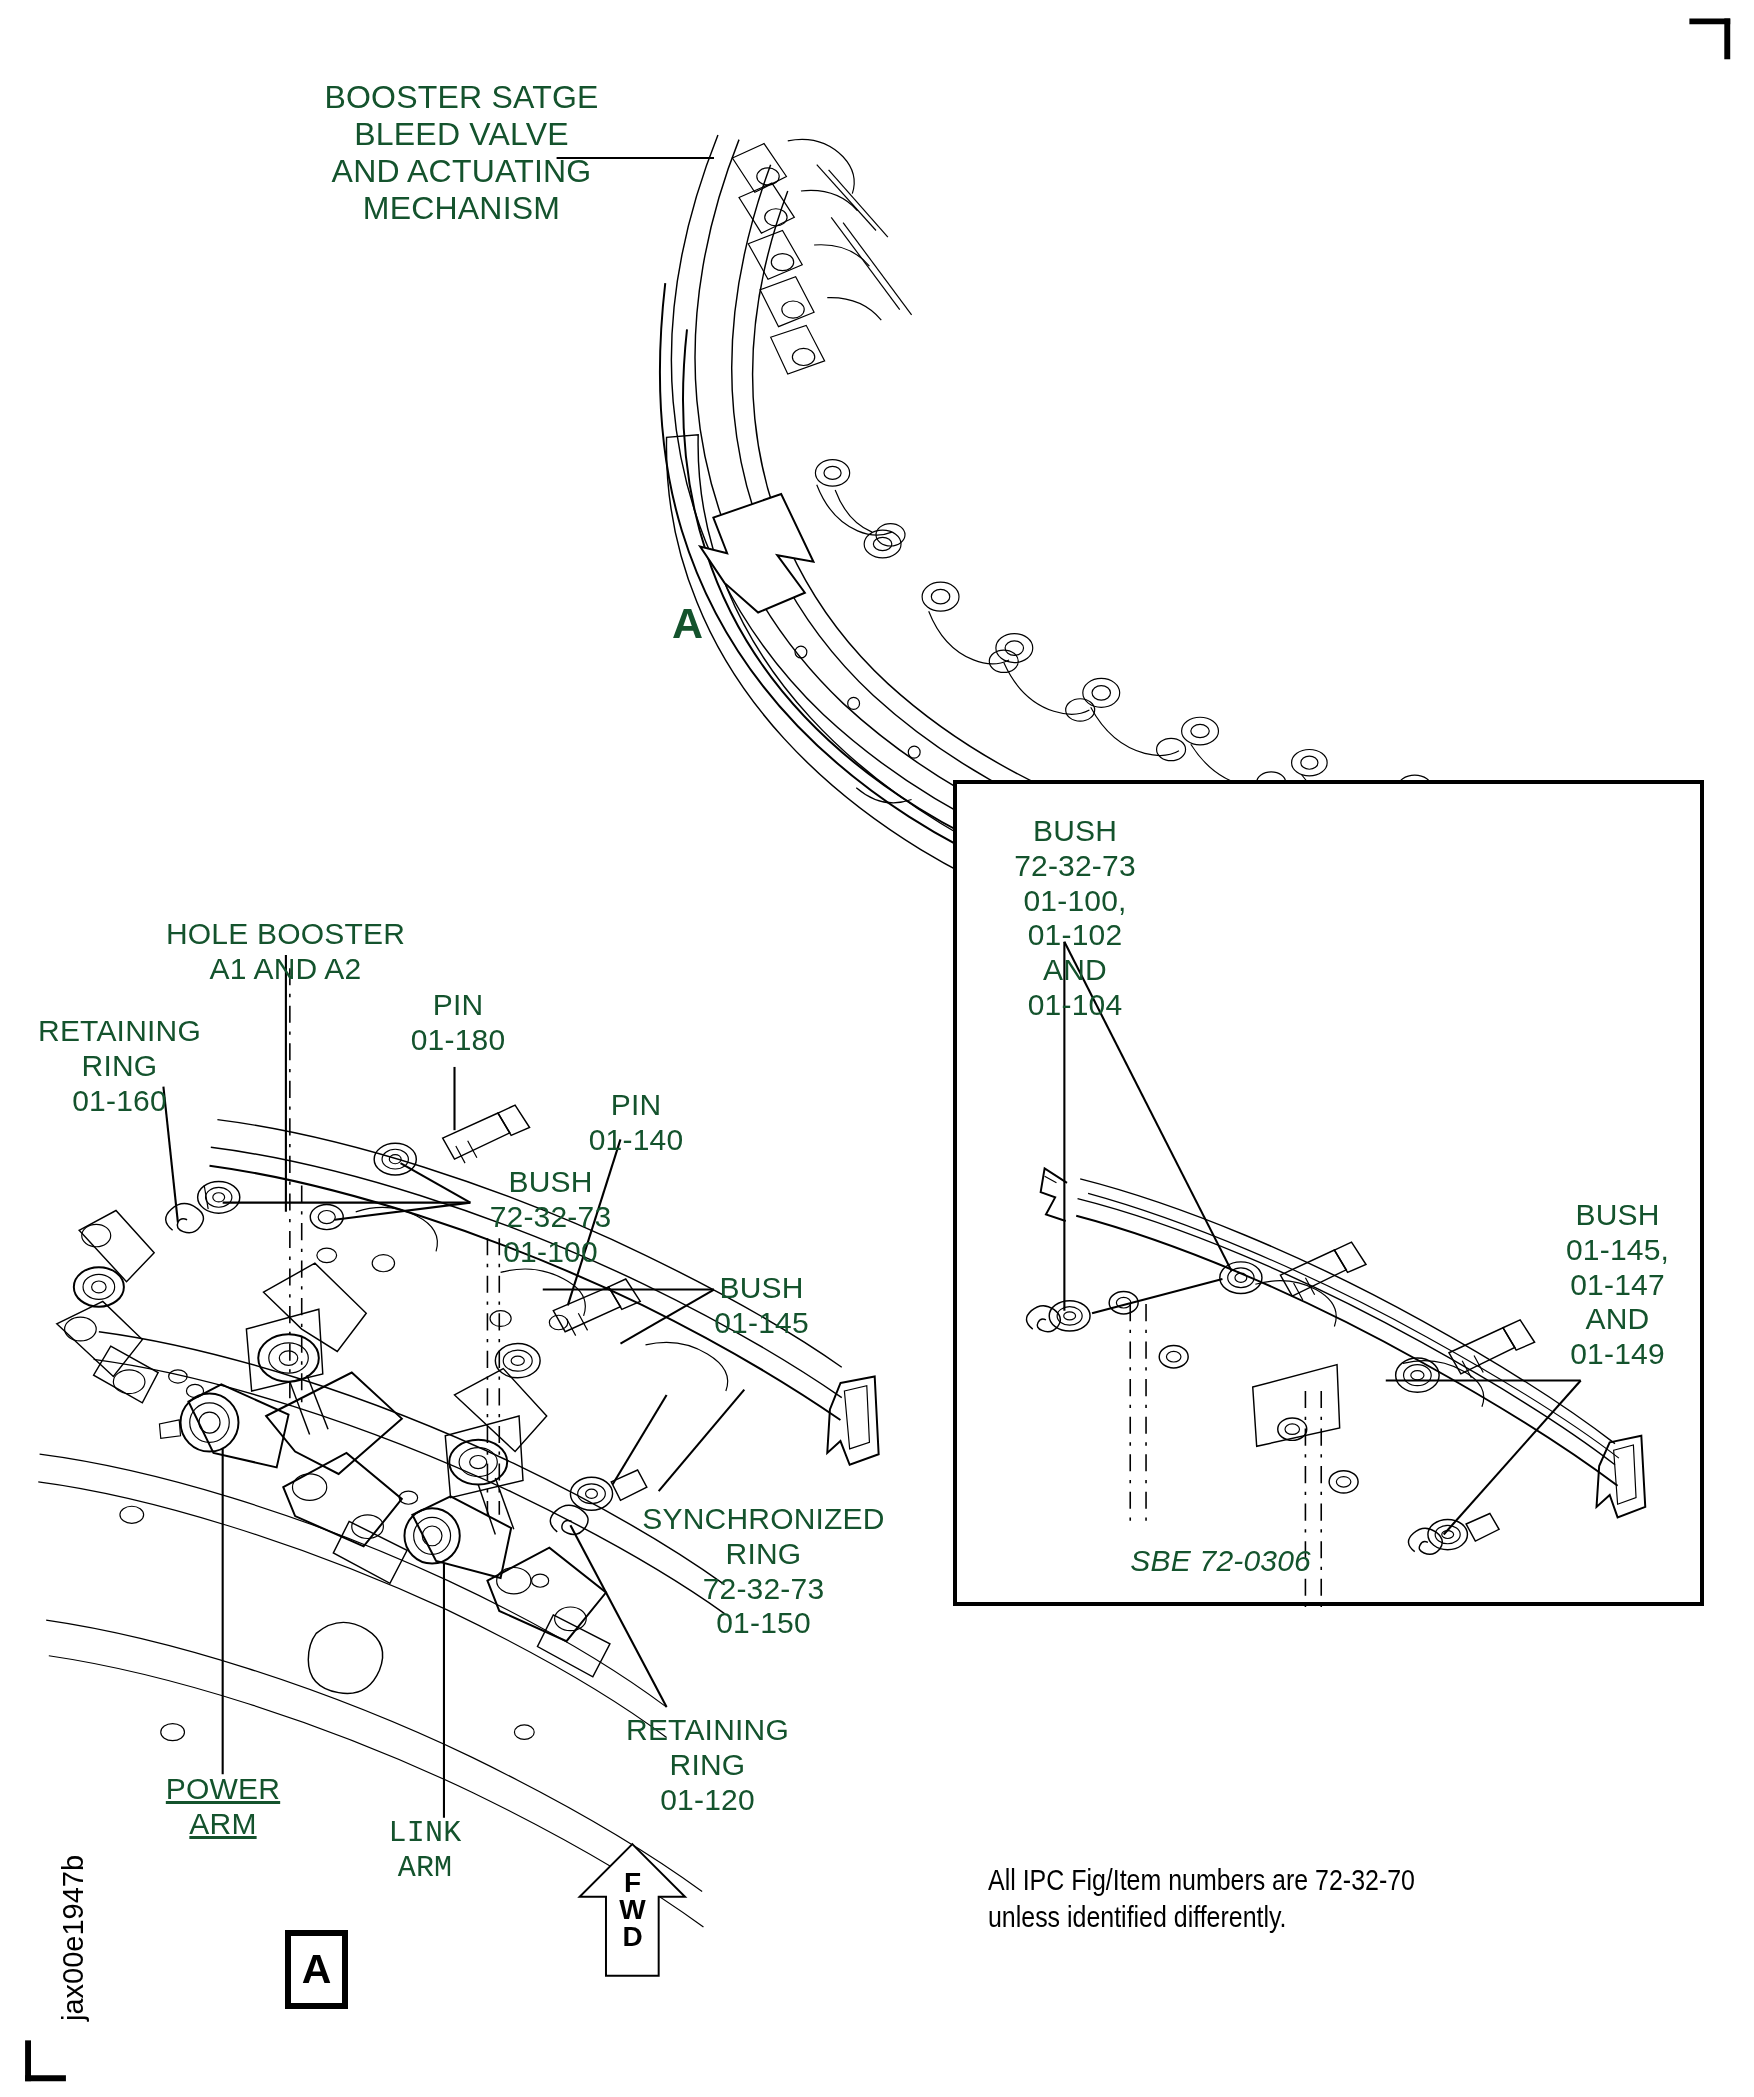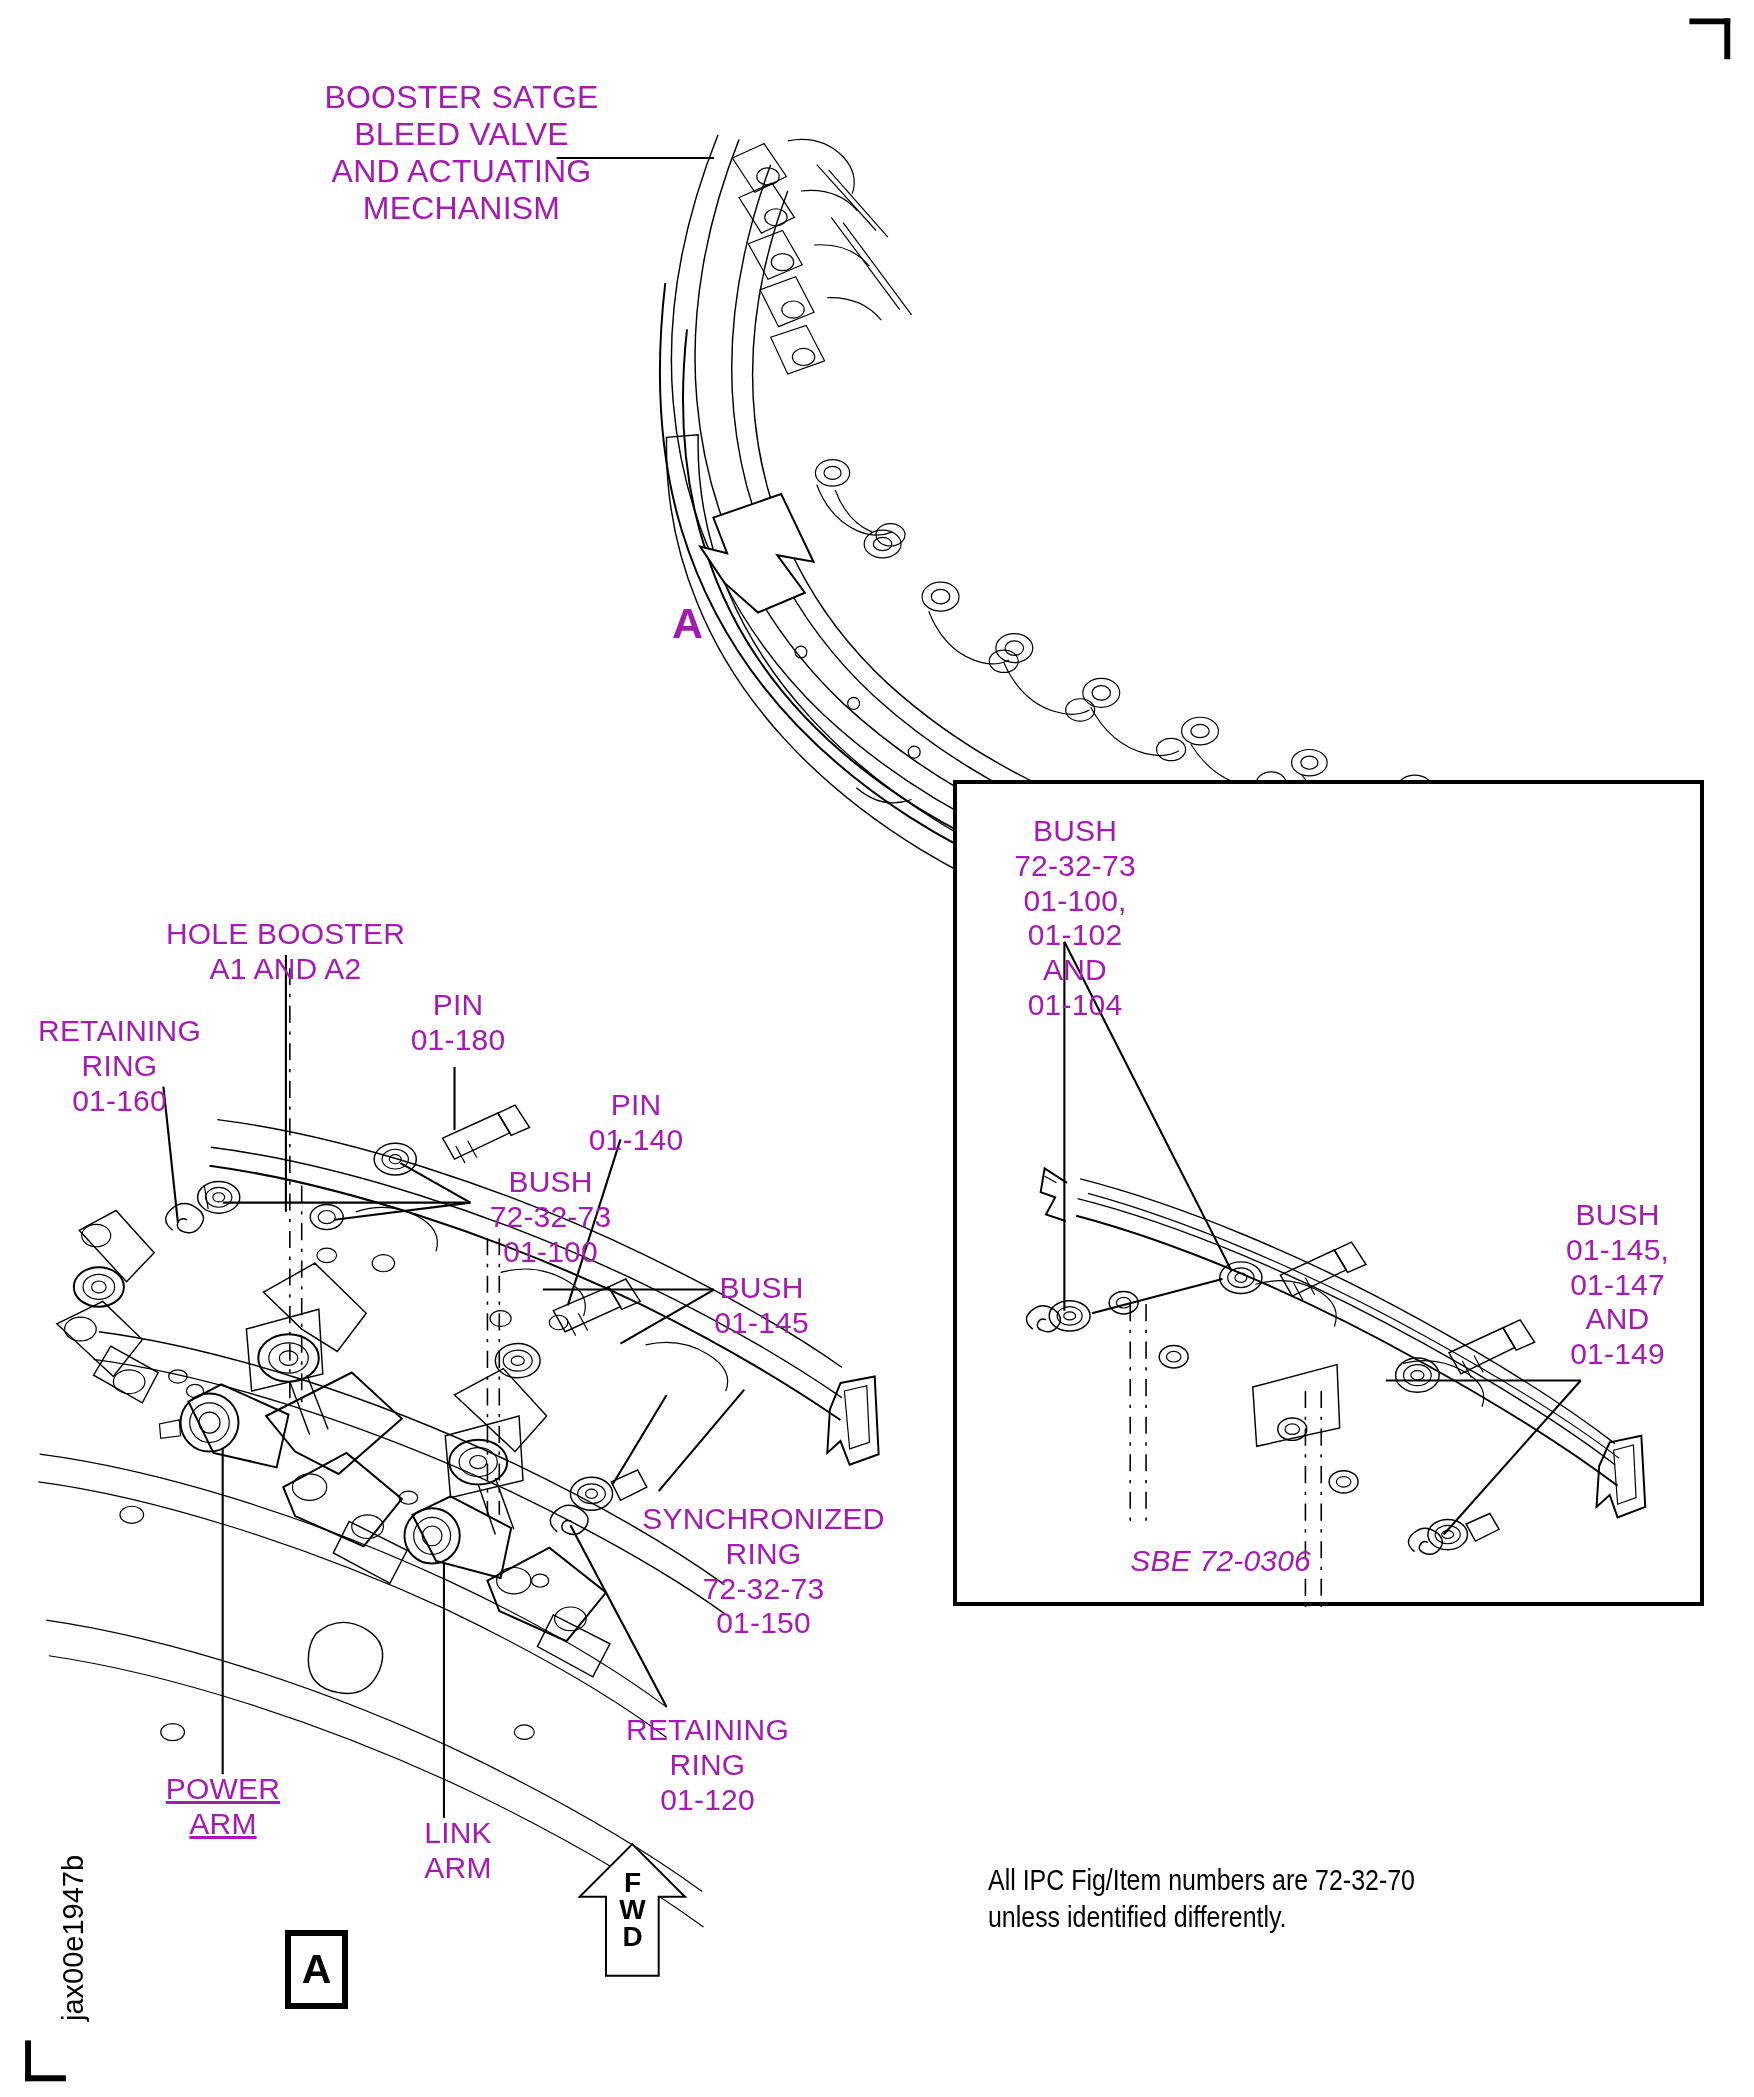--- a/index.html
+++ b/index.html
@@ -15,21 +15,21 @@
     font-family: "Liberation Sans", sans-serif;
     color: #000000;
     overflow: hidden;
   }
   .lbl {
     position: absolute;
     font-family: "Liberation Sans", sans-serif;
     font-size: 30px;
     line-height: 1.16;
     letter-spacing: 0.2px;
-    color: #a21caf;
+    color: #14532d;
     white-space: pre;
   }
   .ctr { text-align: center; }
   .lft { text-align: right; font-style: italic; }
 
   .note {
     position: absolute;
     font-family: "Liberation Sans Narrow", "Liberation Sans", sans-serif;
     font-size: 29px;
     line-height: 1.28;
@@ -459,21 +459,21 @@
 72-32-73
 01-150</div>
 
   <div class="lbl ctr" style="left:599px; top:1713px; width:217px;">RETAINING
 RING
 01-120</div>
 
   <div class="lbl ctr" style="left:136px; top:1772px; width:174px;text-decoration:underline;">POWER
 ARM</div>
 
-  <div class="lbl ctr" style="left:382px; top:1816px; width:152px;">LINK
+  <div class="lbl ctr" style="left:349px; top:1816px; width:152px;font-family:Liberation Mono, monospace;">LINK
 ARM</div>
 
   <div style="position:absolute; left:609px; top:1870px; width:47px; text-align:center;
               font-family:'Liberation Sans',sans-serif; font-size:28px; font-weight:bold; line-height:0.96;">
     <div>F</div>
     <div>W</div>
     <div>D</div>
   </div>
 
   <div class="viewmark" style="left:285px; top:1930px; width:63px; height:79px;">A</div>

